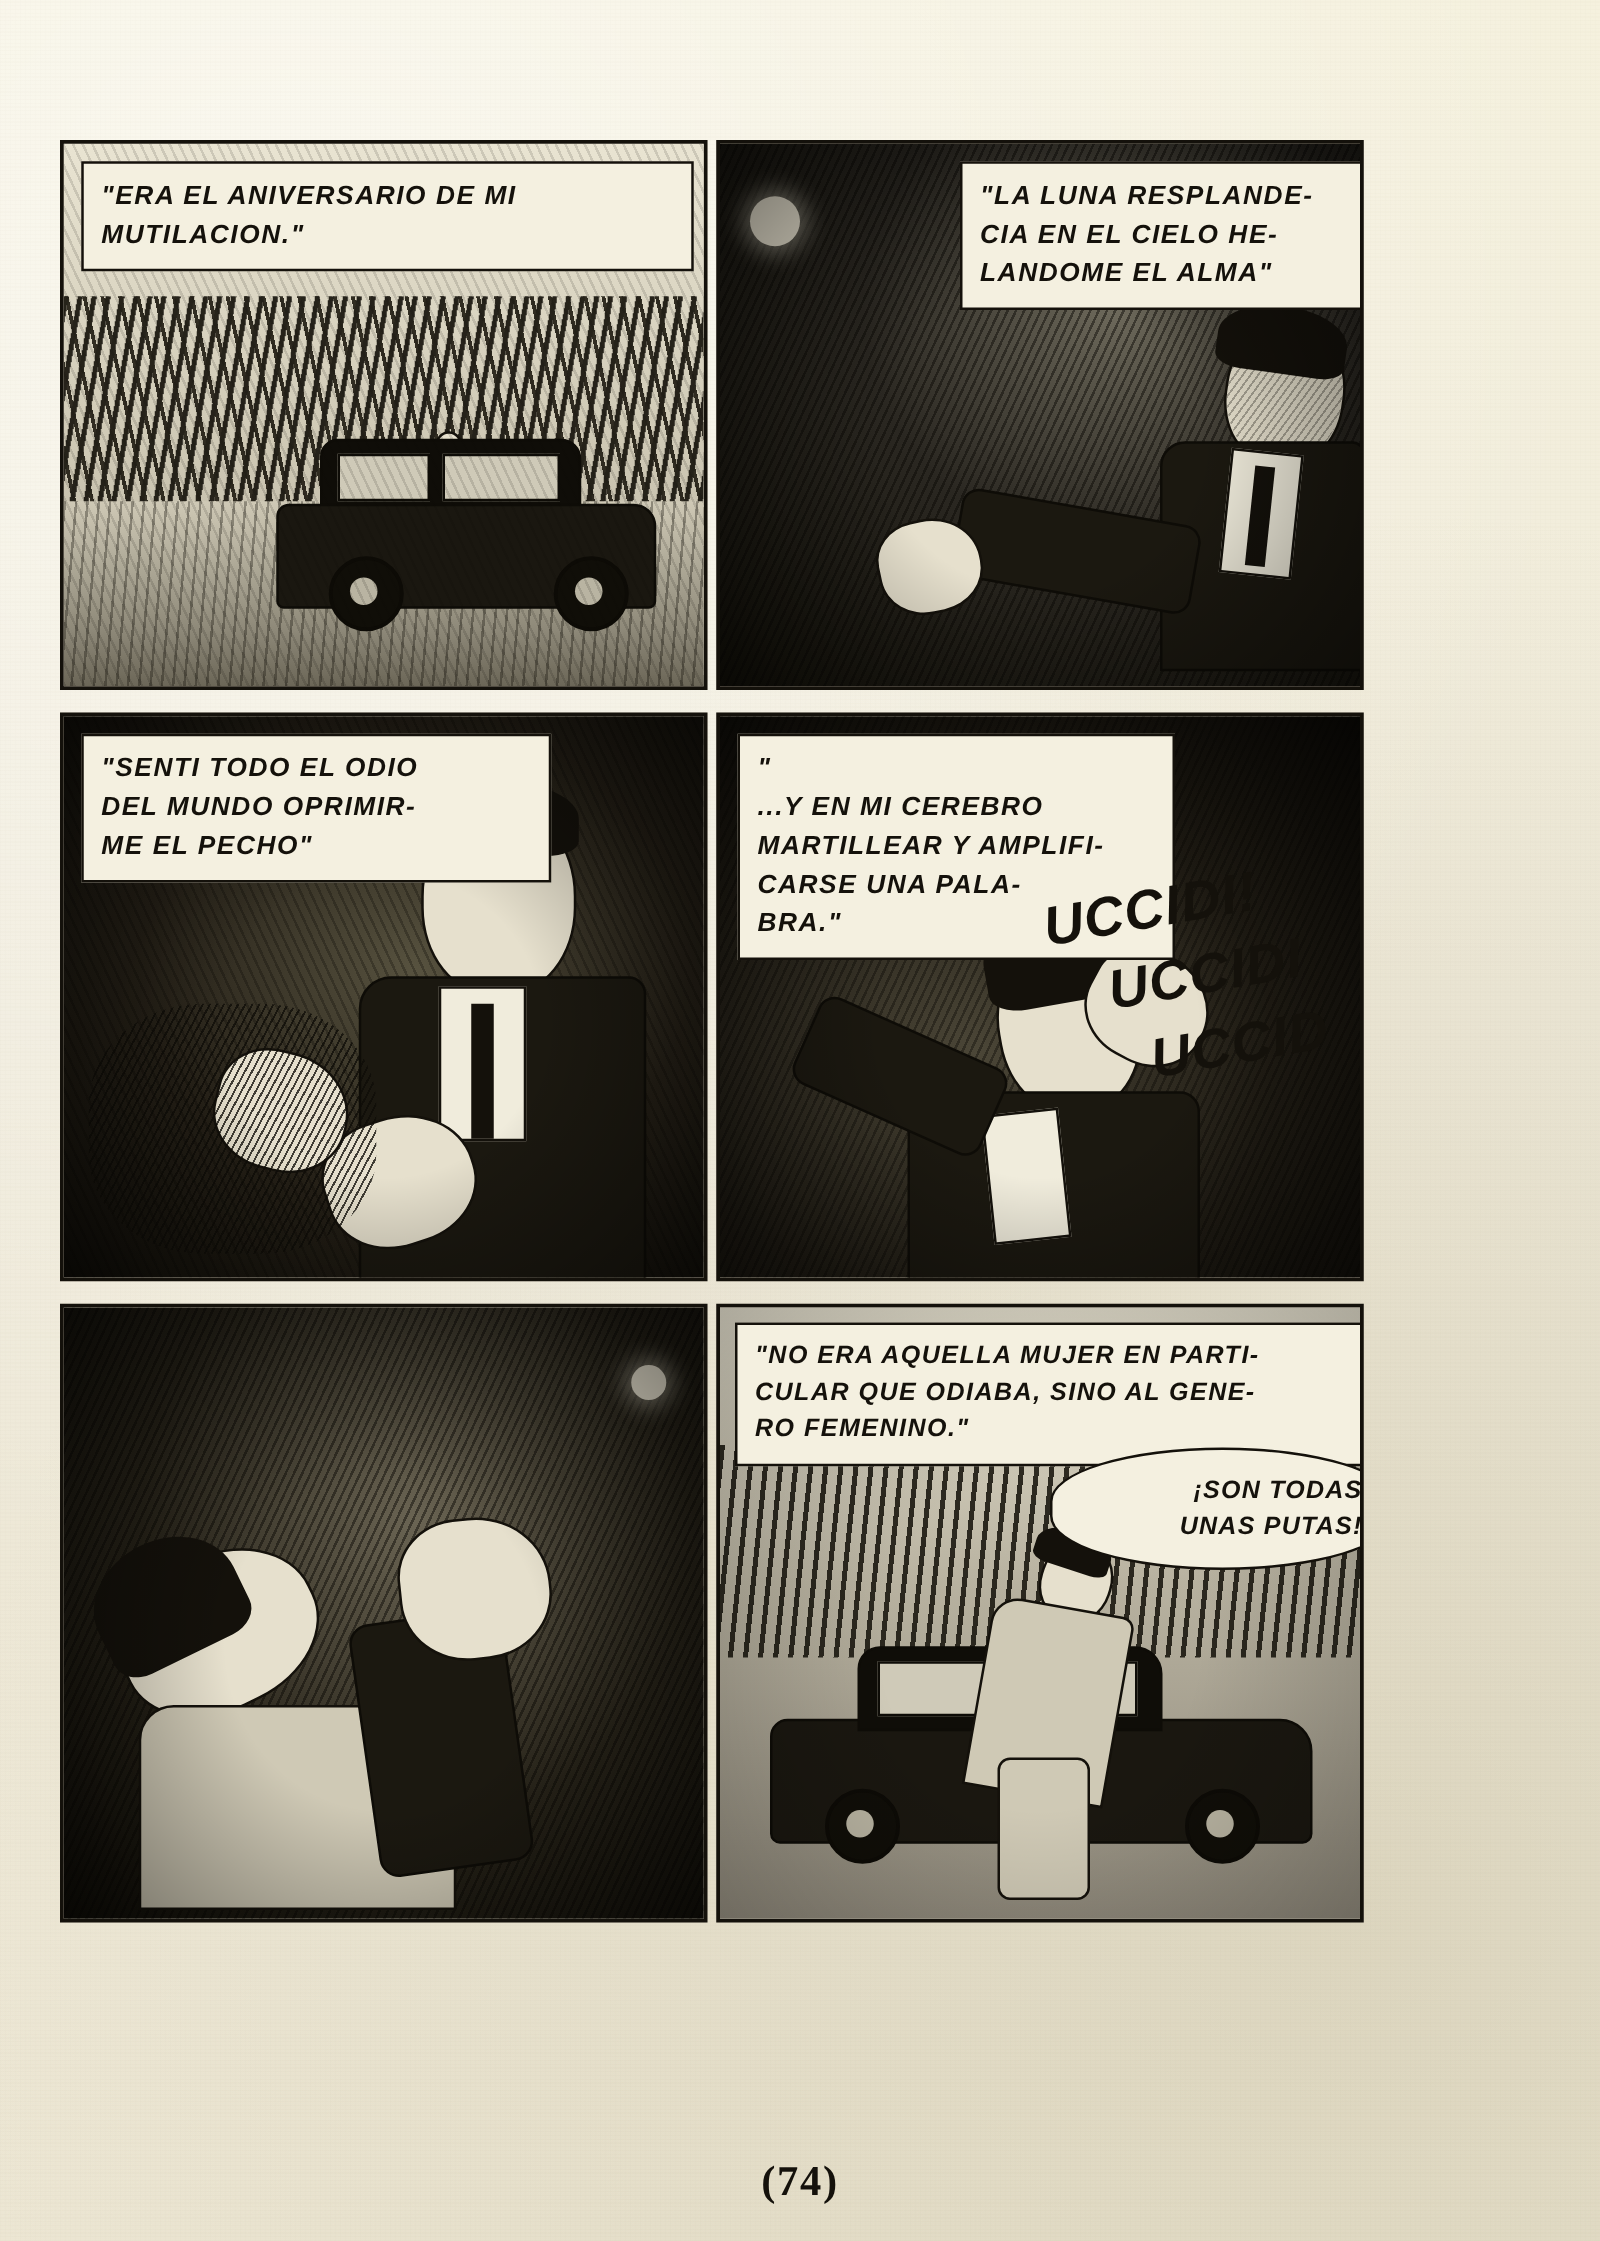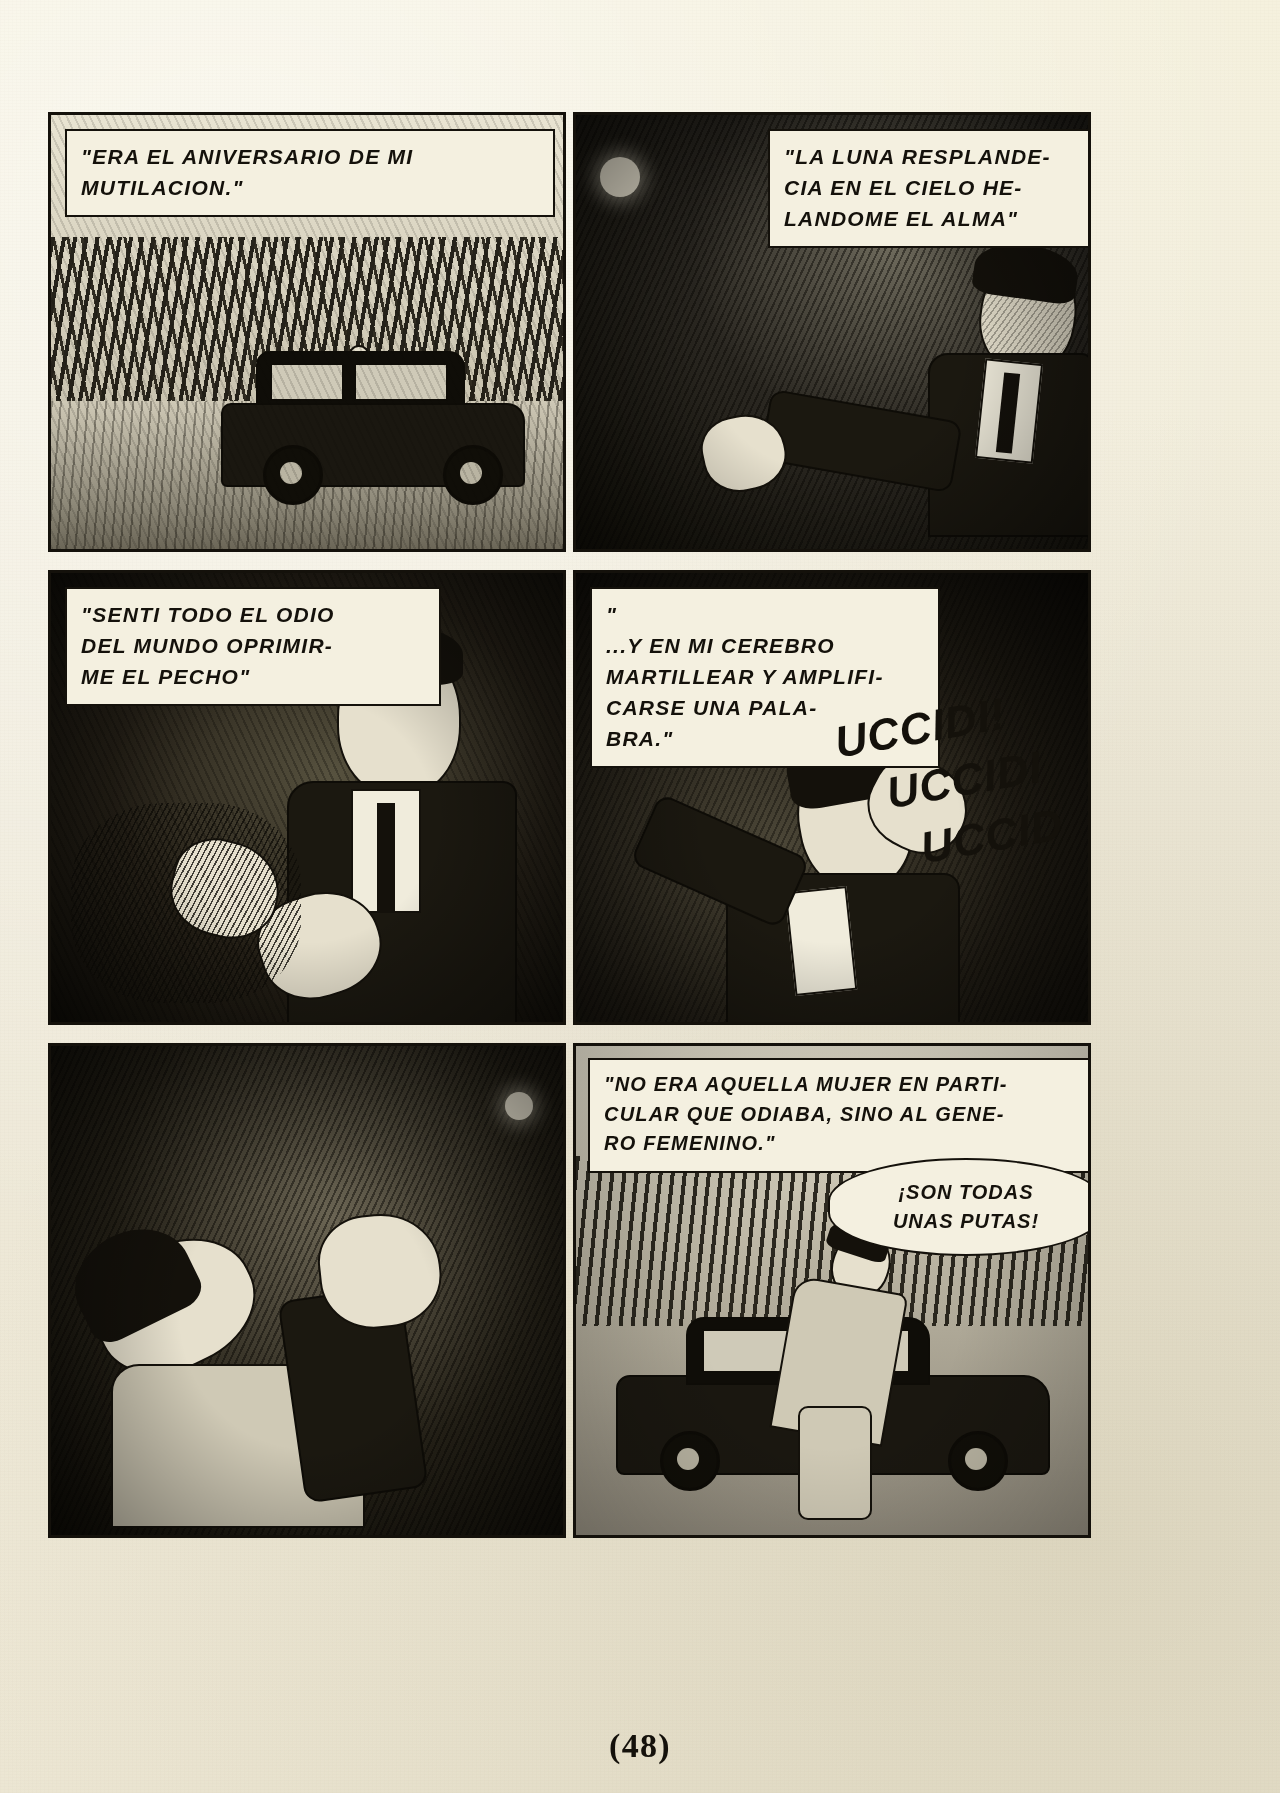--- a/index.html
+++ b/index.html
@@ -330,20 +330,20 @@
         <div class="fig-hair" style="left:252px;top:178px;width:62px;height:32px;transform:rotate(18deg);"></div>
         <div class="fig-body" style="left:206px;top:238px;width:110px;height:150px;border-radius:22px 10px 0 0;transform:rotate(10deg);"></div>
         <div class="fig-body" style="left:222px;top:360px;width:70px;height:110px;border-radius:10px;"></div>
         <div class="vign" style="opacity:.45;"></div>
       </div>
 
       <div class="caption" style="left:12px;top:12px;width:498px;font-size:20px;">"NO ERA AQUELLA MUJER EN PARTI-
 CULAR QUE ODIABA, SINO AL GENE-
 RO FEMENINO."</div>
 
-      <div class="balloon" style="left:252px;top:112px;width:224px;">¡SON TODAS
+      <div class="balloon" style="left:264px;top:112px;width:224px;text-align:right;">¡SON TODAS
 UNAS PUTAS!</div>
     </div>
 
   </div>
 
-  <div class="pagenum">(48)</div>
+  <div class="pagenum">(74)</div>
 </div>
 
 </body></html>

